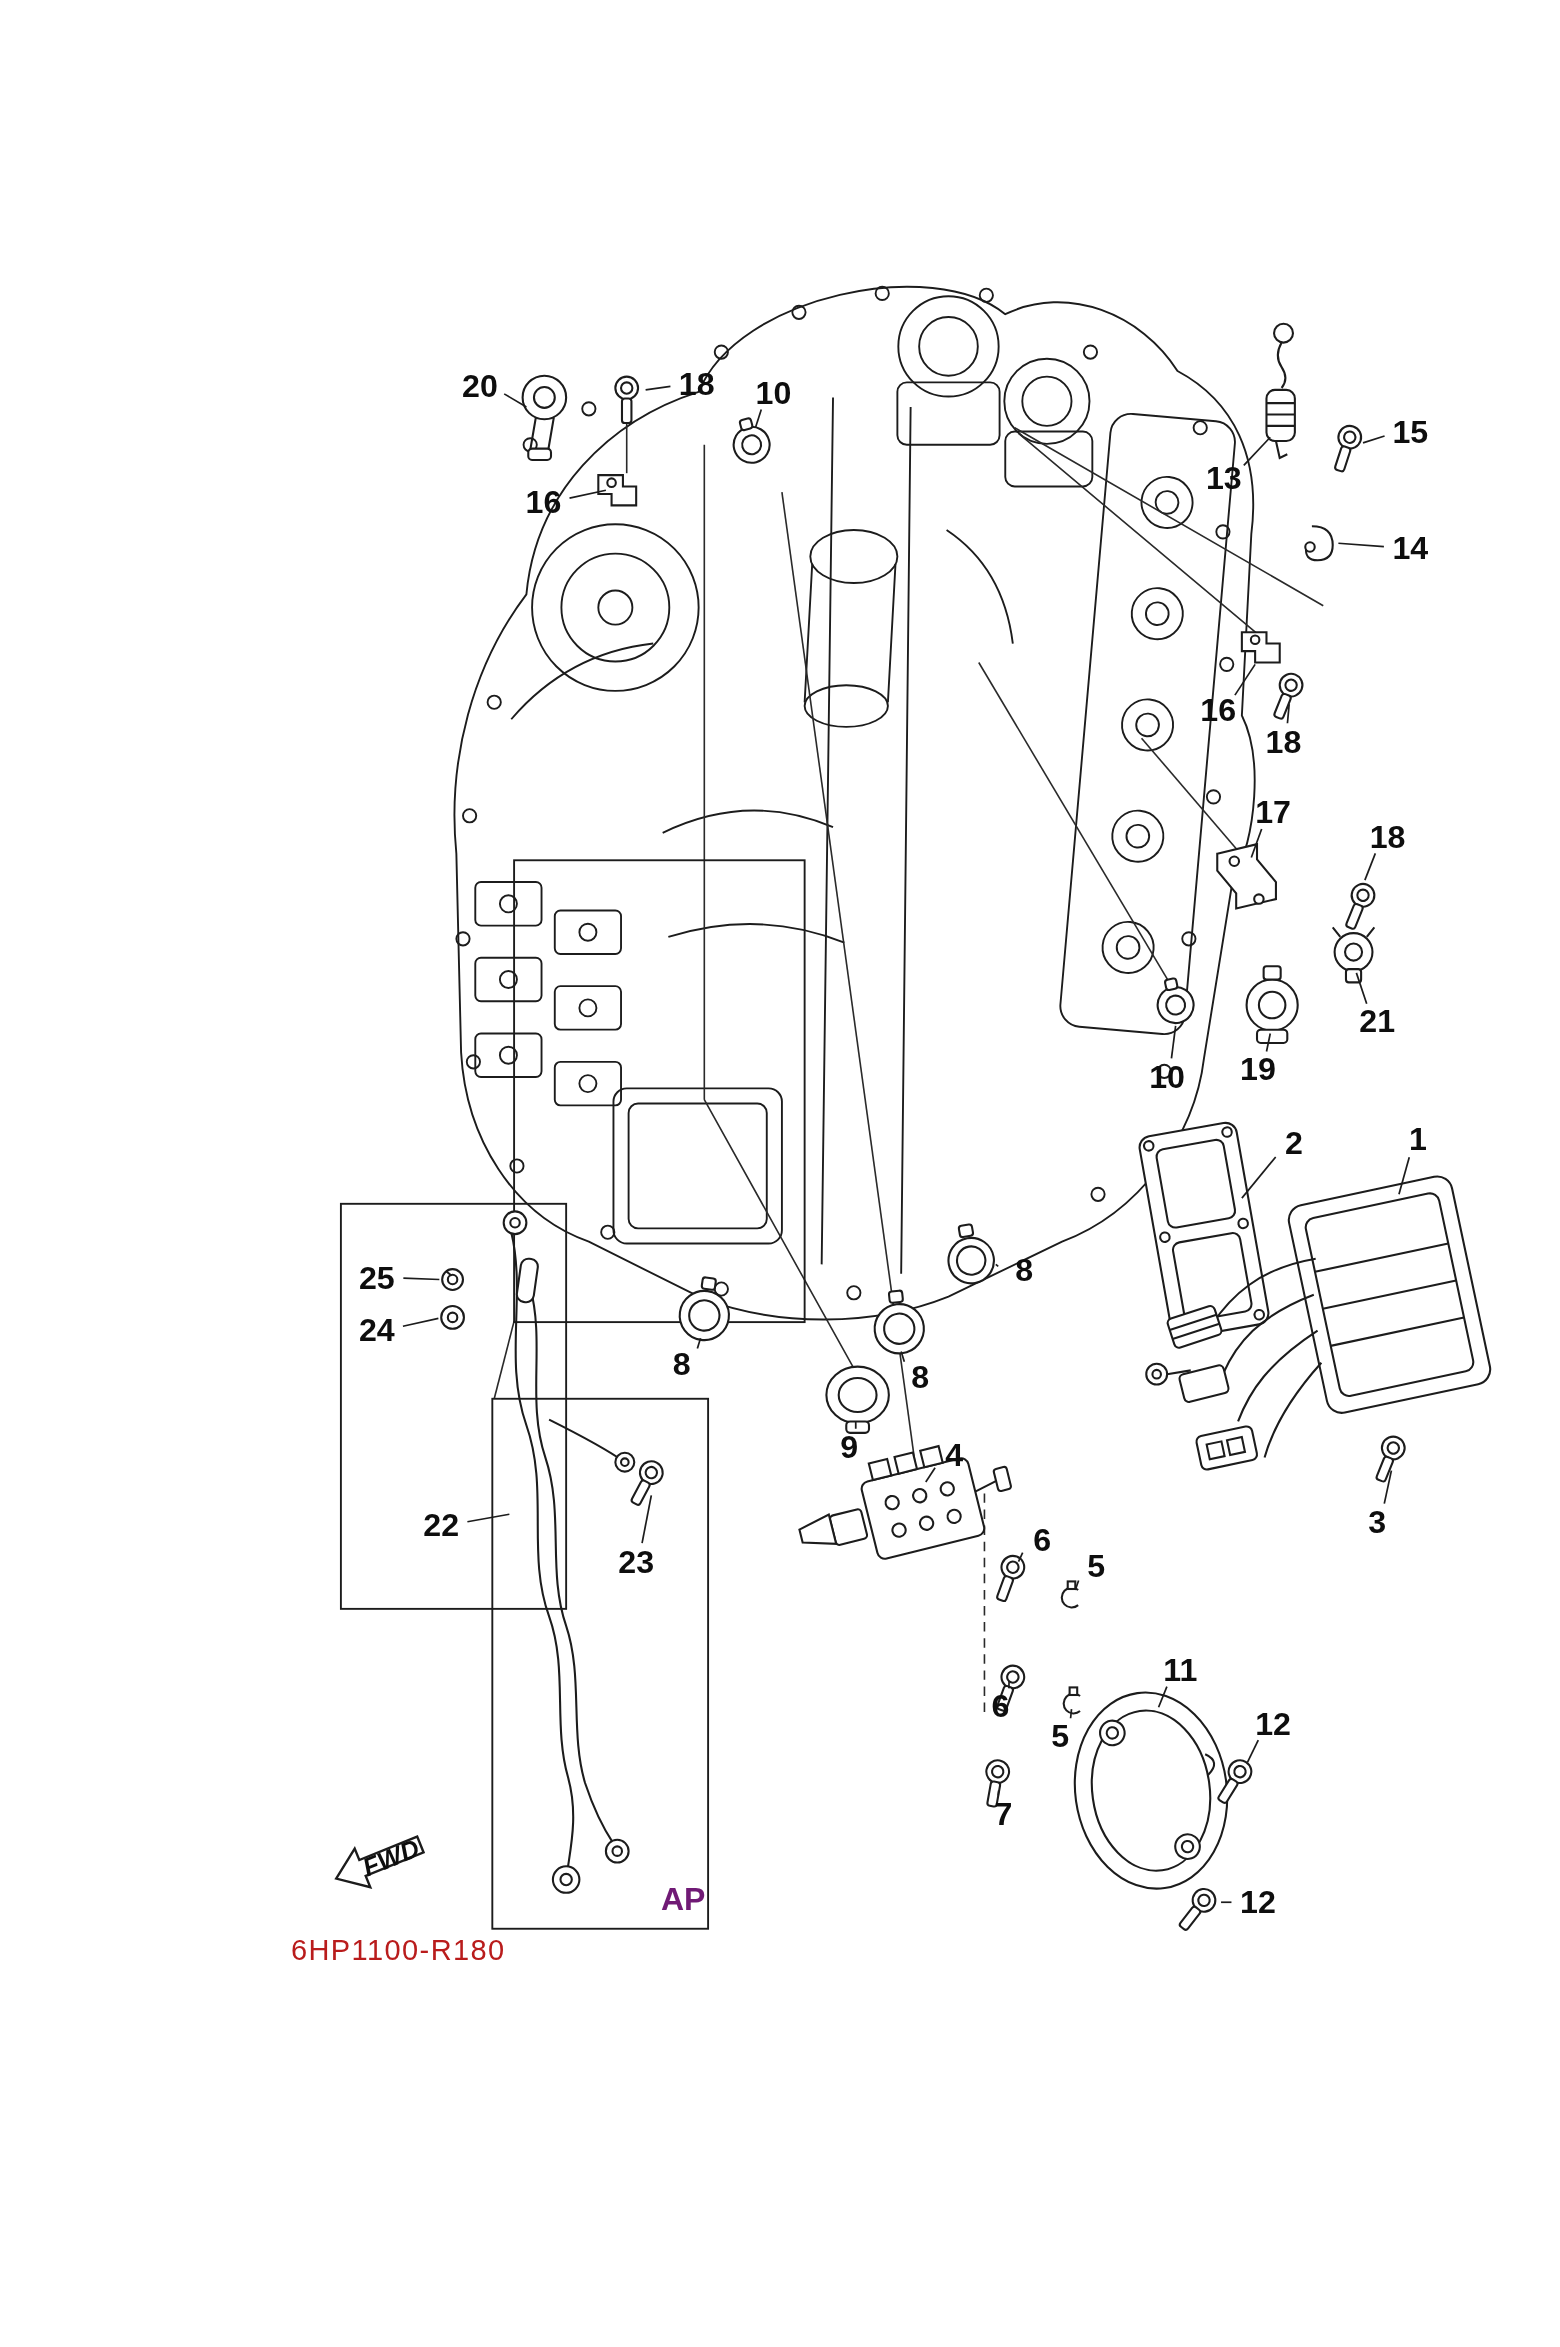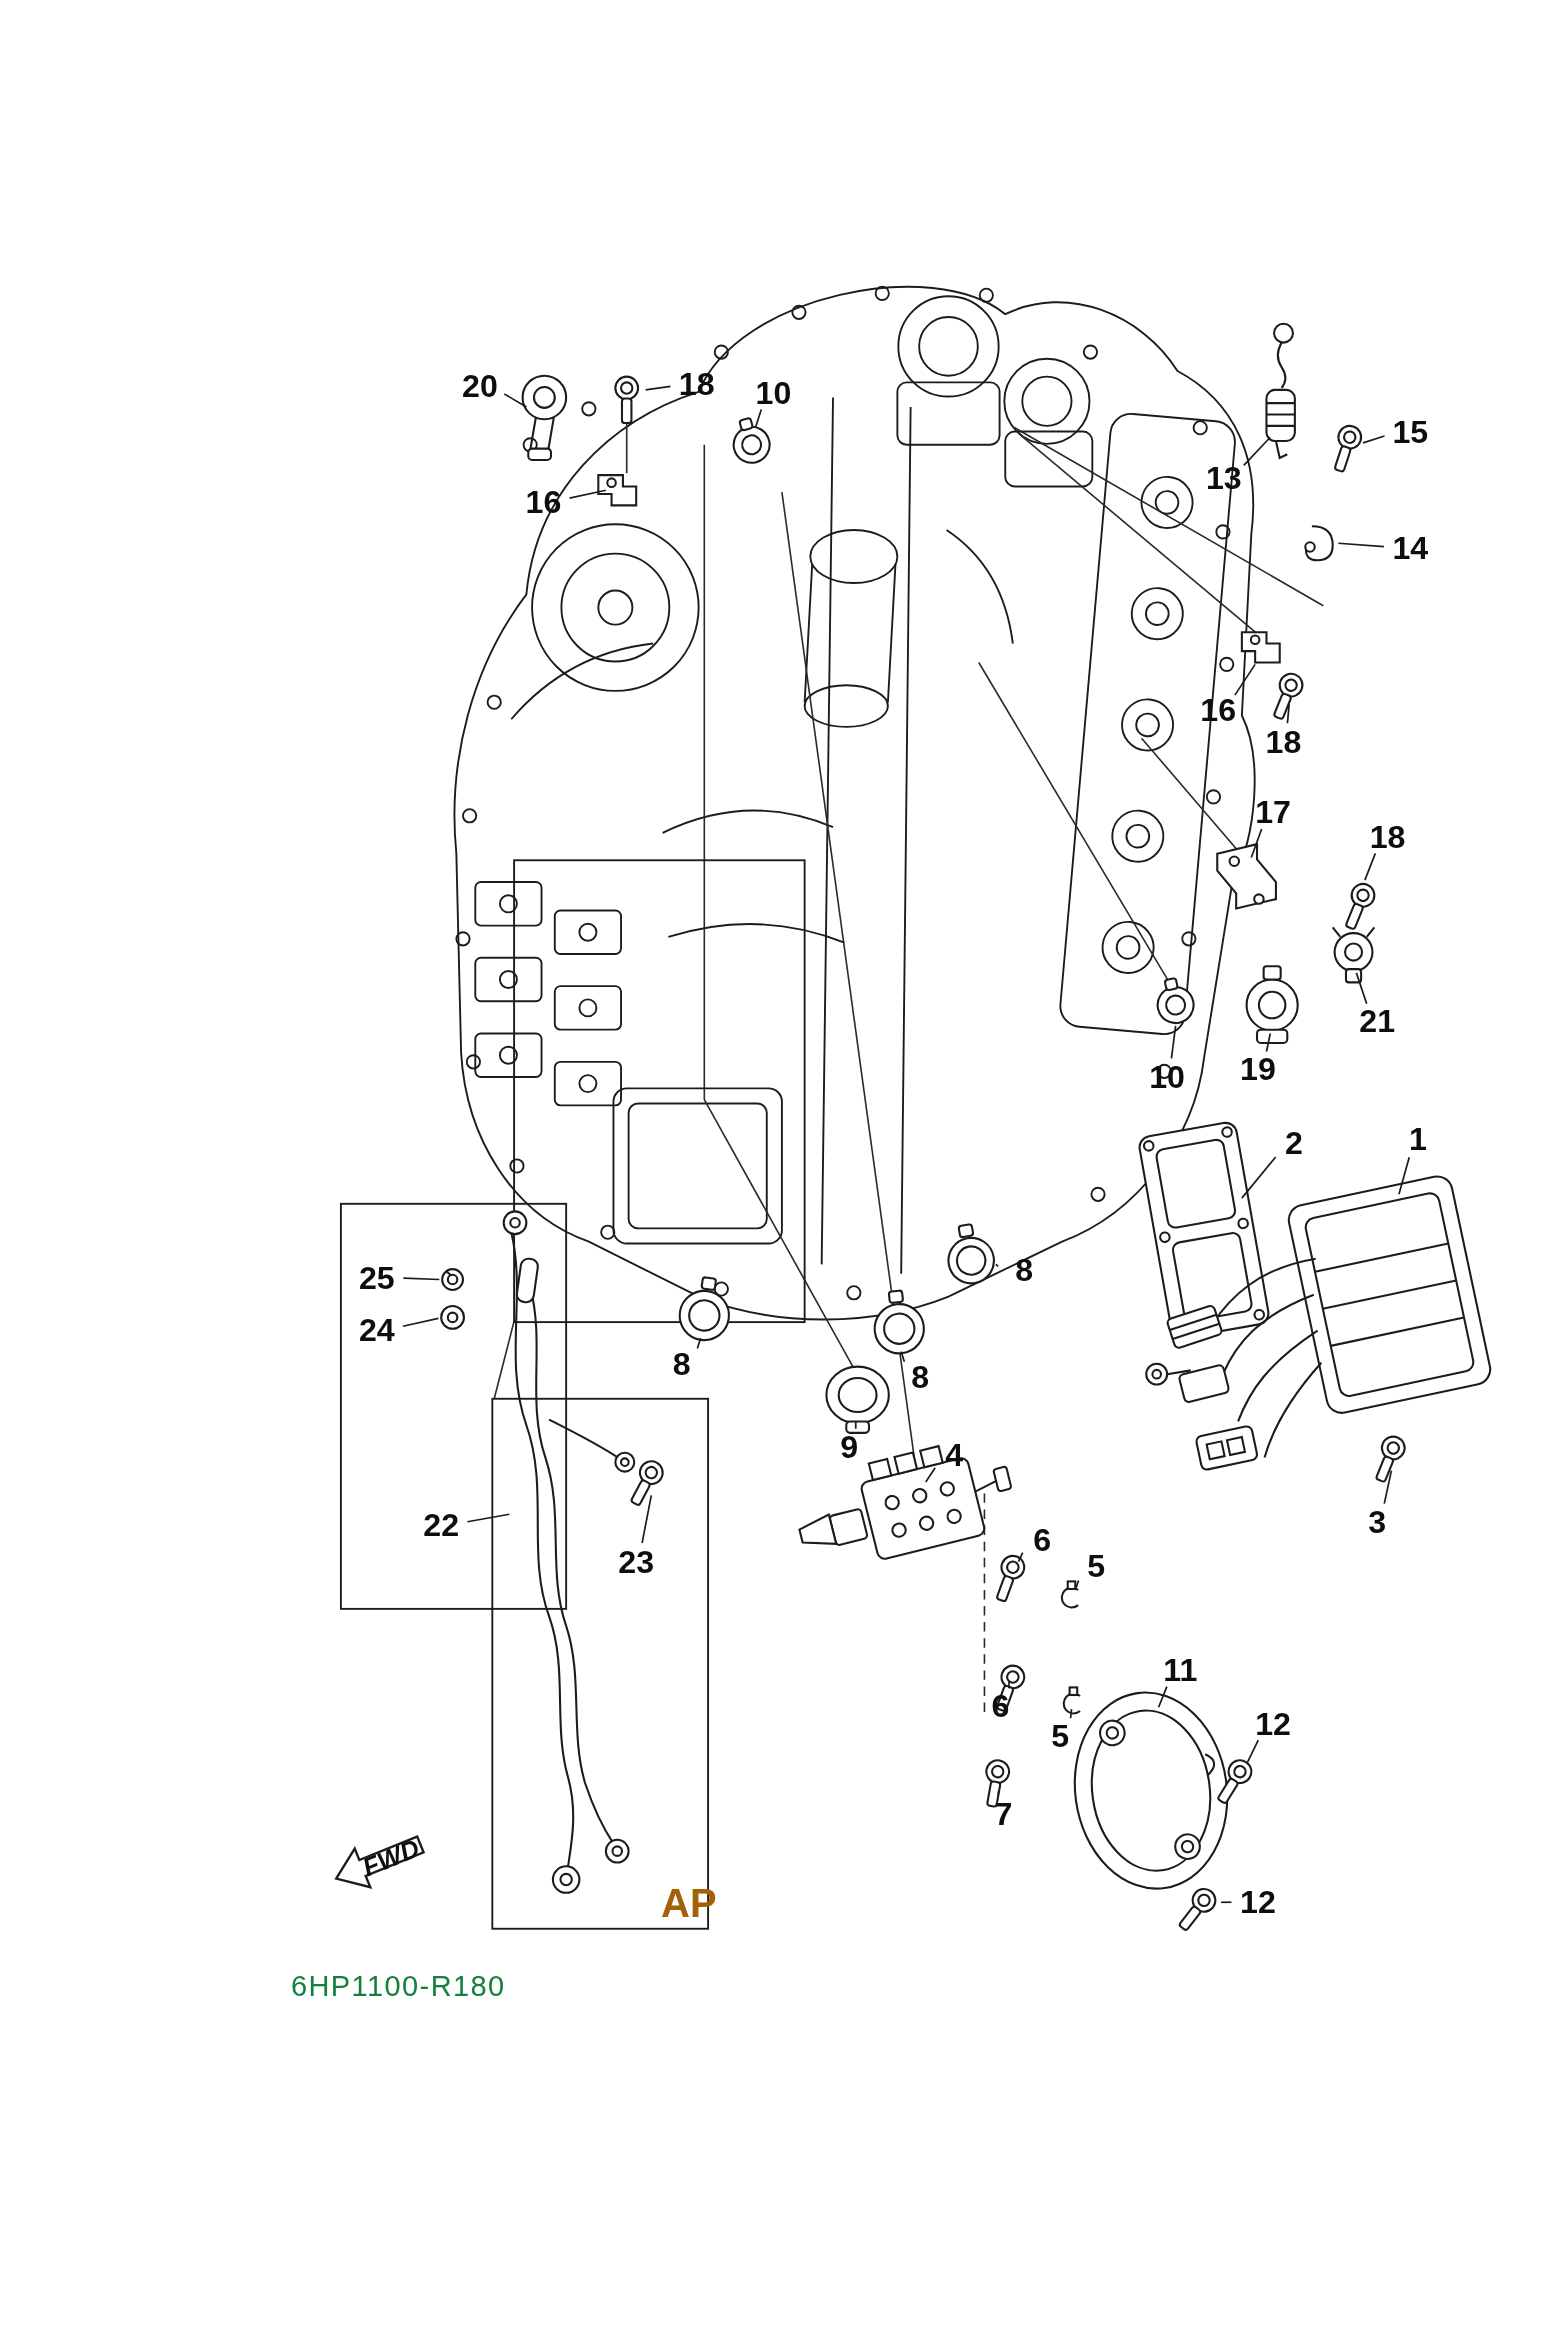--- a/index.html
+++ b/index.html
@@ -8,22 +8,22 @@
   svg{position:absolute;left:0;top:0;}
   .art path,.art rect,.art circle,.art ellipse{fill:none;stroke:#1c1c1c;stroke-width:2;}
   .art .fillw{fill:#ffffff;}
   .parts path,.parts rect,.parts circle,.parts ellipse{fill:#ffffff;stroke:#1c1c1c;stroke-width:2.2;}
   .parts .open{fill:none;}
   .lines path,.lines line{stroke:#2a2a2a;stroke-width:1.7;fill:none;}
   .boxes rect{fill:none;stroke:#1c1c1c;stroke-width:2;}
   .leader{stroke:#1c1c1c;stroke-width:1.8;}
   .callout{font:600 34px "Liberation Sans", sans-serif;fill:#0e0e0e;text-anchor:middle;dominant-baseline:central;}
   .fwd-text{font:italic 700 27px "Liberation Sans", sans-serif;fill:#0e0e0e;text-anchor:middle;dominant-baseline:central;}
-  .code-label{position:absolute;left:291px;top:1934px;font-size:29px;letter-spacing:1.4px;color:#15803d;margin-top:36px;}
-  .ap-label{position:absolute;left:661px;top:1881px;font-size:40px;font-weight:700;color:#a16207;}
+  .code-label{position:absolute;left:291px;top:1934px;font-size:29px;letter-spacing:1.4px;color:#b91c1c;}
+  .ap-label{position:absolute;left:661px;top:1881px;font-size:32px;font-weight:700;color:#701a75;}
 </style>
 </head>
 <body>
 
 <div class="page">
 
 <svg width="1561" height="2348" viewBox="0 0 1649 2481">
 
   <g class="art">
     <path class="fillw" d="M 556 628 C 566 520 644 444 738 414 C 780 312 986 270 1062 332

